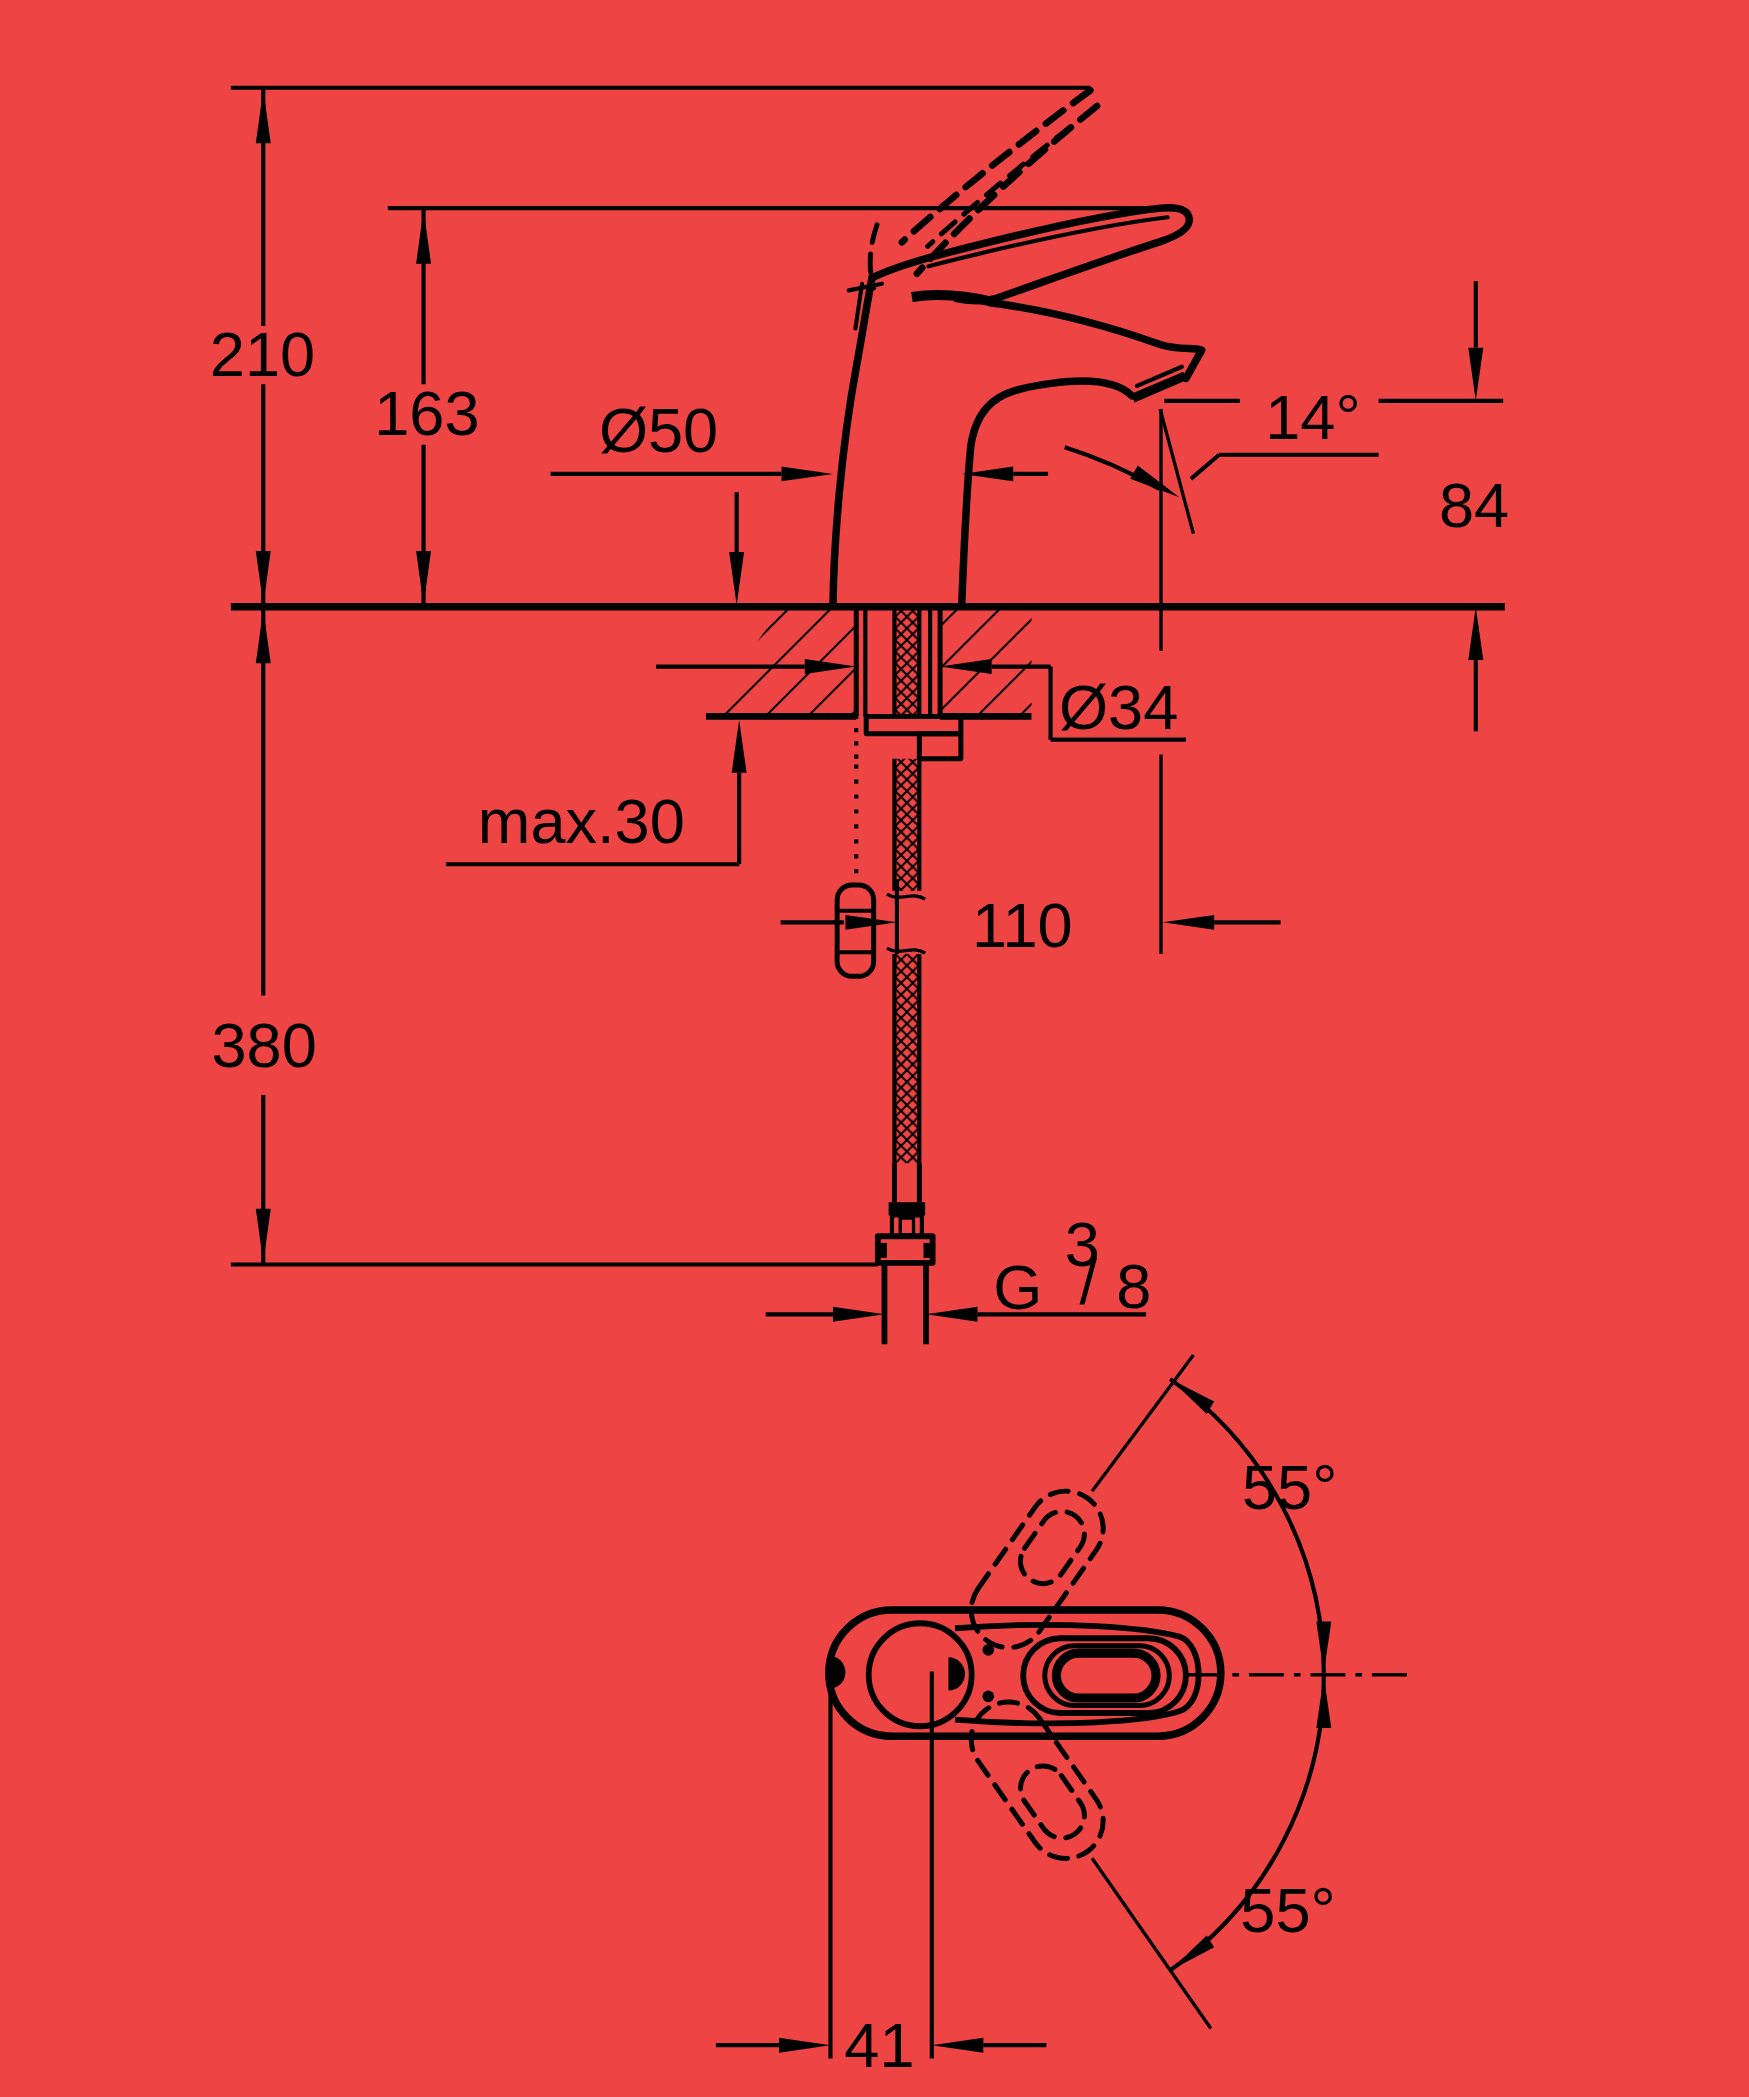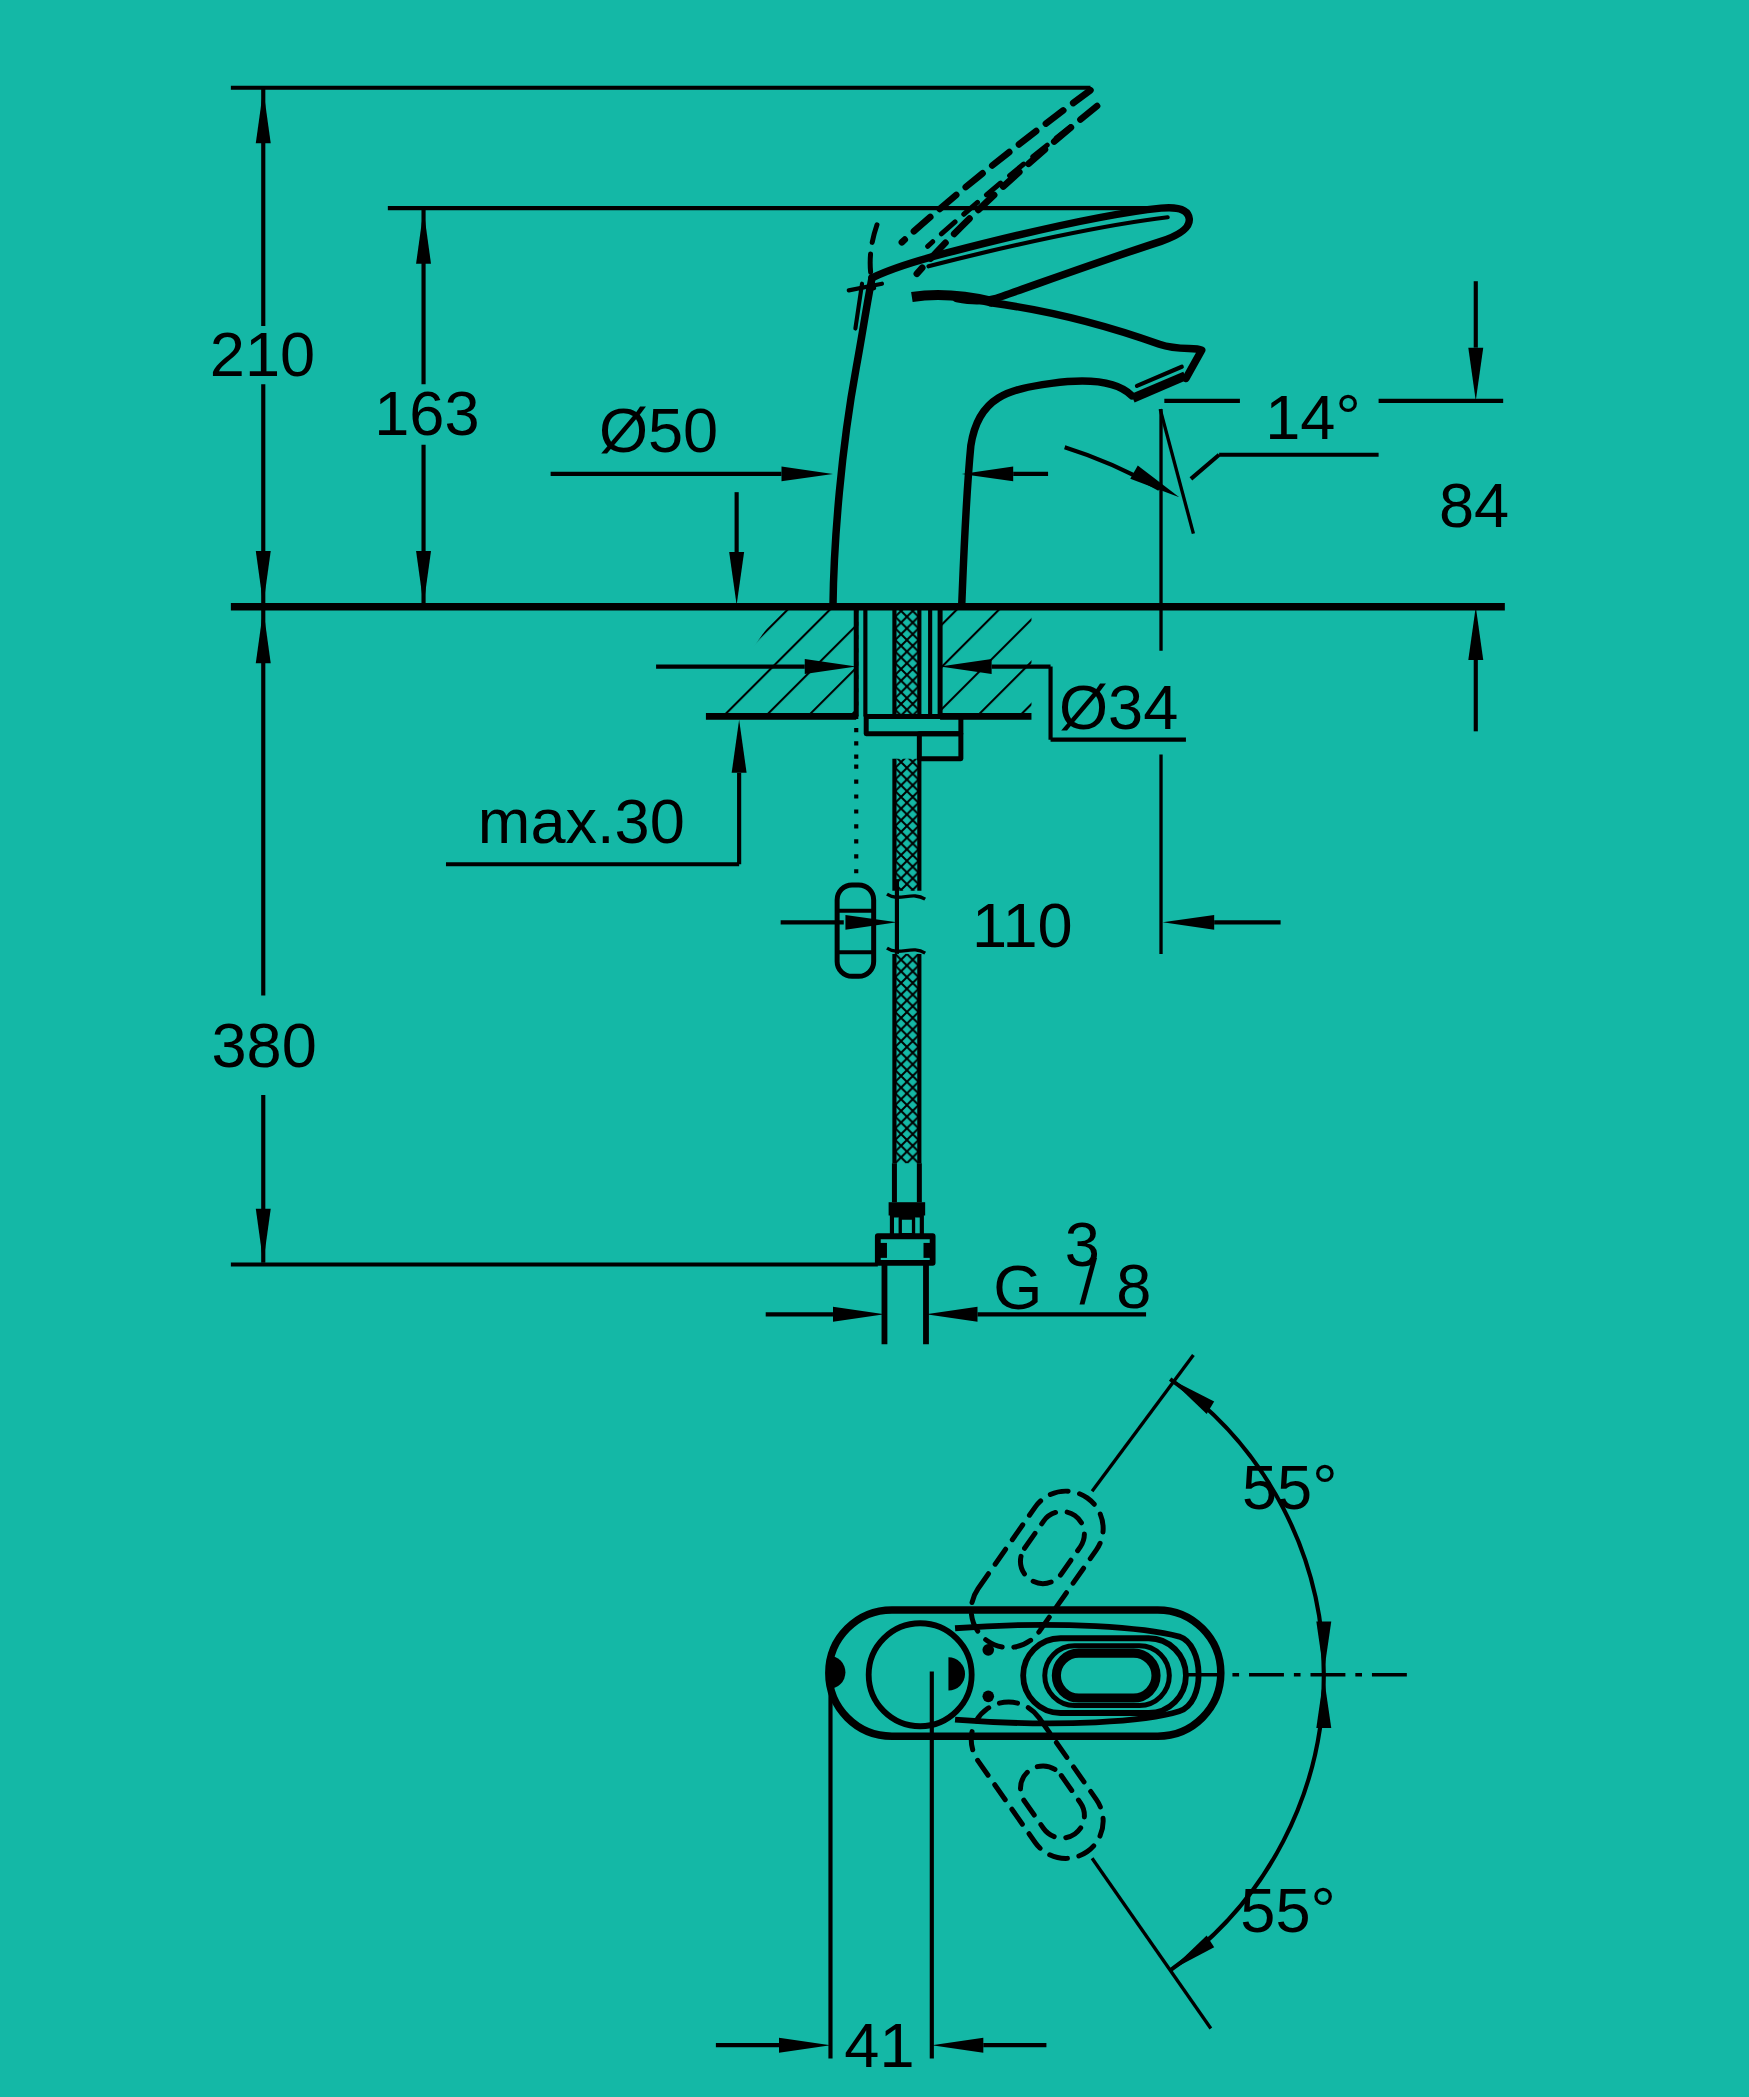--- a/index.html
+++ b/index.html
@@ -1,16 +1,16 @@
 <!DOCTYPE html>
 <html style="font-size:13.3px"><head>
 <meta charset="utf-8">
 <style>
   html,body{margin:0;padding:0;background:#ffffff;}
-  .stage{position:relative;width:1749px;height:2098px;background:#14b8a6;overflow:hidden;
+  .stage{position:relative;width:1749px;height:2098px;background:#ef4444;overflow:hidden;
          font-family:"Liberation Sans", sans-serif;}
   svg{position:absolute;left:0;top:0;}
   .ln{stroke:#000;fill:none;stroke-linecap:butt;stroke-linejoin:round;}
   .body{stroke:#000;fill:none;stroke-width:9;stroke-linecap:round;stroke-linejoin:round;}
   .body2{stroke:#000;fill:none;stroke-width:5;stroke-linecap:round;}
   .dim{stroke:#000;fill:none;stroke-width:5;}
   .thin{stroke:#000;fill:none;stroke-width:4;}
   .arrow{fill:#000;stroke:none;}
   .dash{stroke:#000;fill:none;stroke-width:8;stroke-dasharray:26 15;stroke-linecap:round;}
   .dash2{stroke:#000;fill:none;stroke-width:6;stroke-dasharray:22 14;stroke-linecap:round;}

